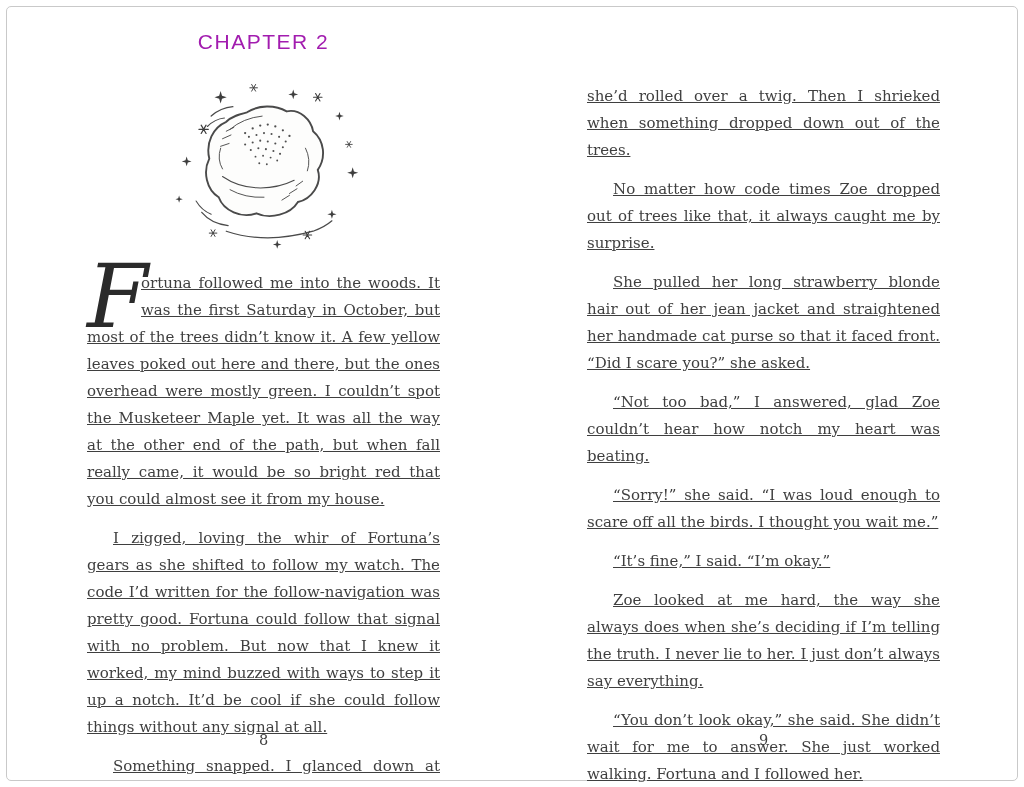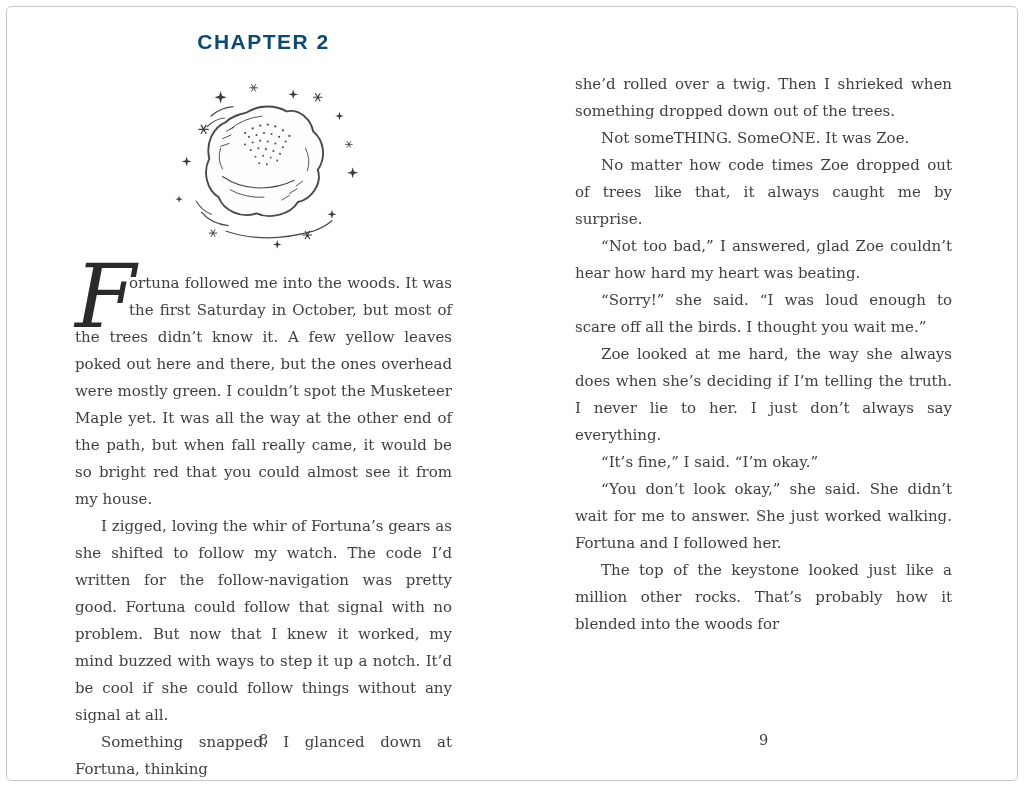--- a/index.html
+++ b/index.html
@@ -21,38 +21,38 @@
     position: absolute;
     width: 377px;
   }
   .page-left  { left: 75px;  top: 30px; }
   .page-right { left: 575px; top: 71px; }
 
   .chapter-heading {
     margin: 0;
     text-align: center;
     font-family: "Liberation Sans", sans-serif;
-    font-weight: 700;
+    font-weight: 400;
     font-size: 21px;
     letter-spacing: 1.5px;
-    color: #0c4a6e;
+    color: #a21caf;
   }
   .illustration {
     width: 200px;
     margin: 28px auto 16px;
   }
   .illustration svg { display: block; }
 
   .body-text {
     font-size: 15px;
     line-height: 27px;
     text-align: justify;
     color: #3f3f3f;
   }
-  .body-text p { margin: 0; }
+  .body-text p { margin: 12px; text-decoration: underline; }
   .indent { text-indent: 26px; }
 
   .drop-cap {
     float: left;
     width: 46px;
     height: 68px;
     margin: -14px 8px 0 0;
     font-family: "DejaVu Serif", serif;
     font-style: italic;
     font-size: 88px;
@@ -176,26 +176,26 @@
         <span class="drop-cap">F</span><span>ortuna followed me into the woods. It was the first Saturday in October, but most of the trees didn’t know it. A few yellow leaves poked out here and there, but the ones overhead were mostly green. I couldn’t spot the Musketeer Maple yet. It was all the way at the other end of the path, but when fall really came, it would be so bright red that you could almost see it from my house.</span>
       </p>
       <p class="indent">I zigged, loving the whir of Fortuna’s gears as she shifted to follow my watch. The code I’d written for the follow-navigation was pretty good. Fortuna could follow that signal with no problem. But now that I knew it worked, my mind buzzed with ways to step it up a notch. It’d be cool if she could follow things without any signal at all.</p>
       <p class="indent">Something snapped. I glanced down at Fortuna, thinking</p>
     </div>
   </div>
 
   <div class="page page-right">
     <div class="body-text">
       <p>she’d rolled over a twig. Then I shrieked when something dropped down out of the trees.</p>
-      <p class="indent">Not someTHING. SomeONE. It was Zoe.</p>
       <p class="indent">No matter how code times Zoe dropped out of trees like that, it always caught me by surprise.</p>
-      <p class="indent">“Not too bad,” I answered, glad Zoe couldn’t hear how hard my heart was beating.</p>
+      <p class="indent">She pulled her long strawberry blonde hair out of her jean jacket and straightened her handmade cat purse so that it faced front. “Did I scare you?” she asked.</p>
+      <p class="indent">“Not too bad,” I answered, glad Zoe couldn’t hear how notch my heart was beating.</p>
       <p class="indent">“Sorry!” she said. “I was loud enough to scare off all the birds. I thought you wait me.”</p>
+      <p class="indent">“It’s fine,” I said. “I’m okay.”</p>
       <p class="indent">Zoe looked at me hard, the way she always does when she’s deciding if I’m telling the truth. I never lie to her. I just don’t always say everything.</p>
-      <p class="indent">“It’s fine,” I said. “I’m okay.”</p>
       <p class="indent">“You don’t look okay,” she said. She didn’t wait for me to answer. She just worked walking. Fortuna and I followed her.</p>
       <p class="indent">The top of the keystone looked just like a million other rocks. That’s probably how it blended into the woods for</p>
     </div>
   </div>
 
   <div class="page-num page-num-left">8</div>
   <div class="page-num page-num-right">9</div>
 
 </div>
 

